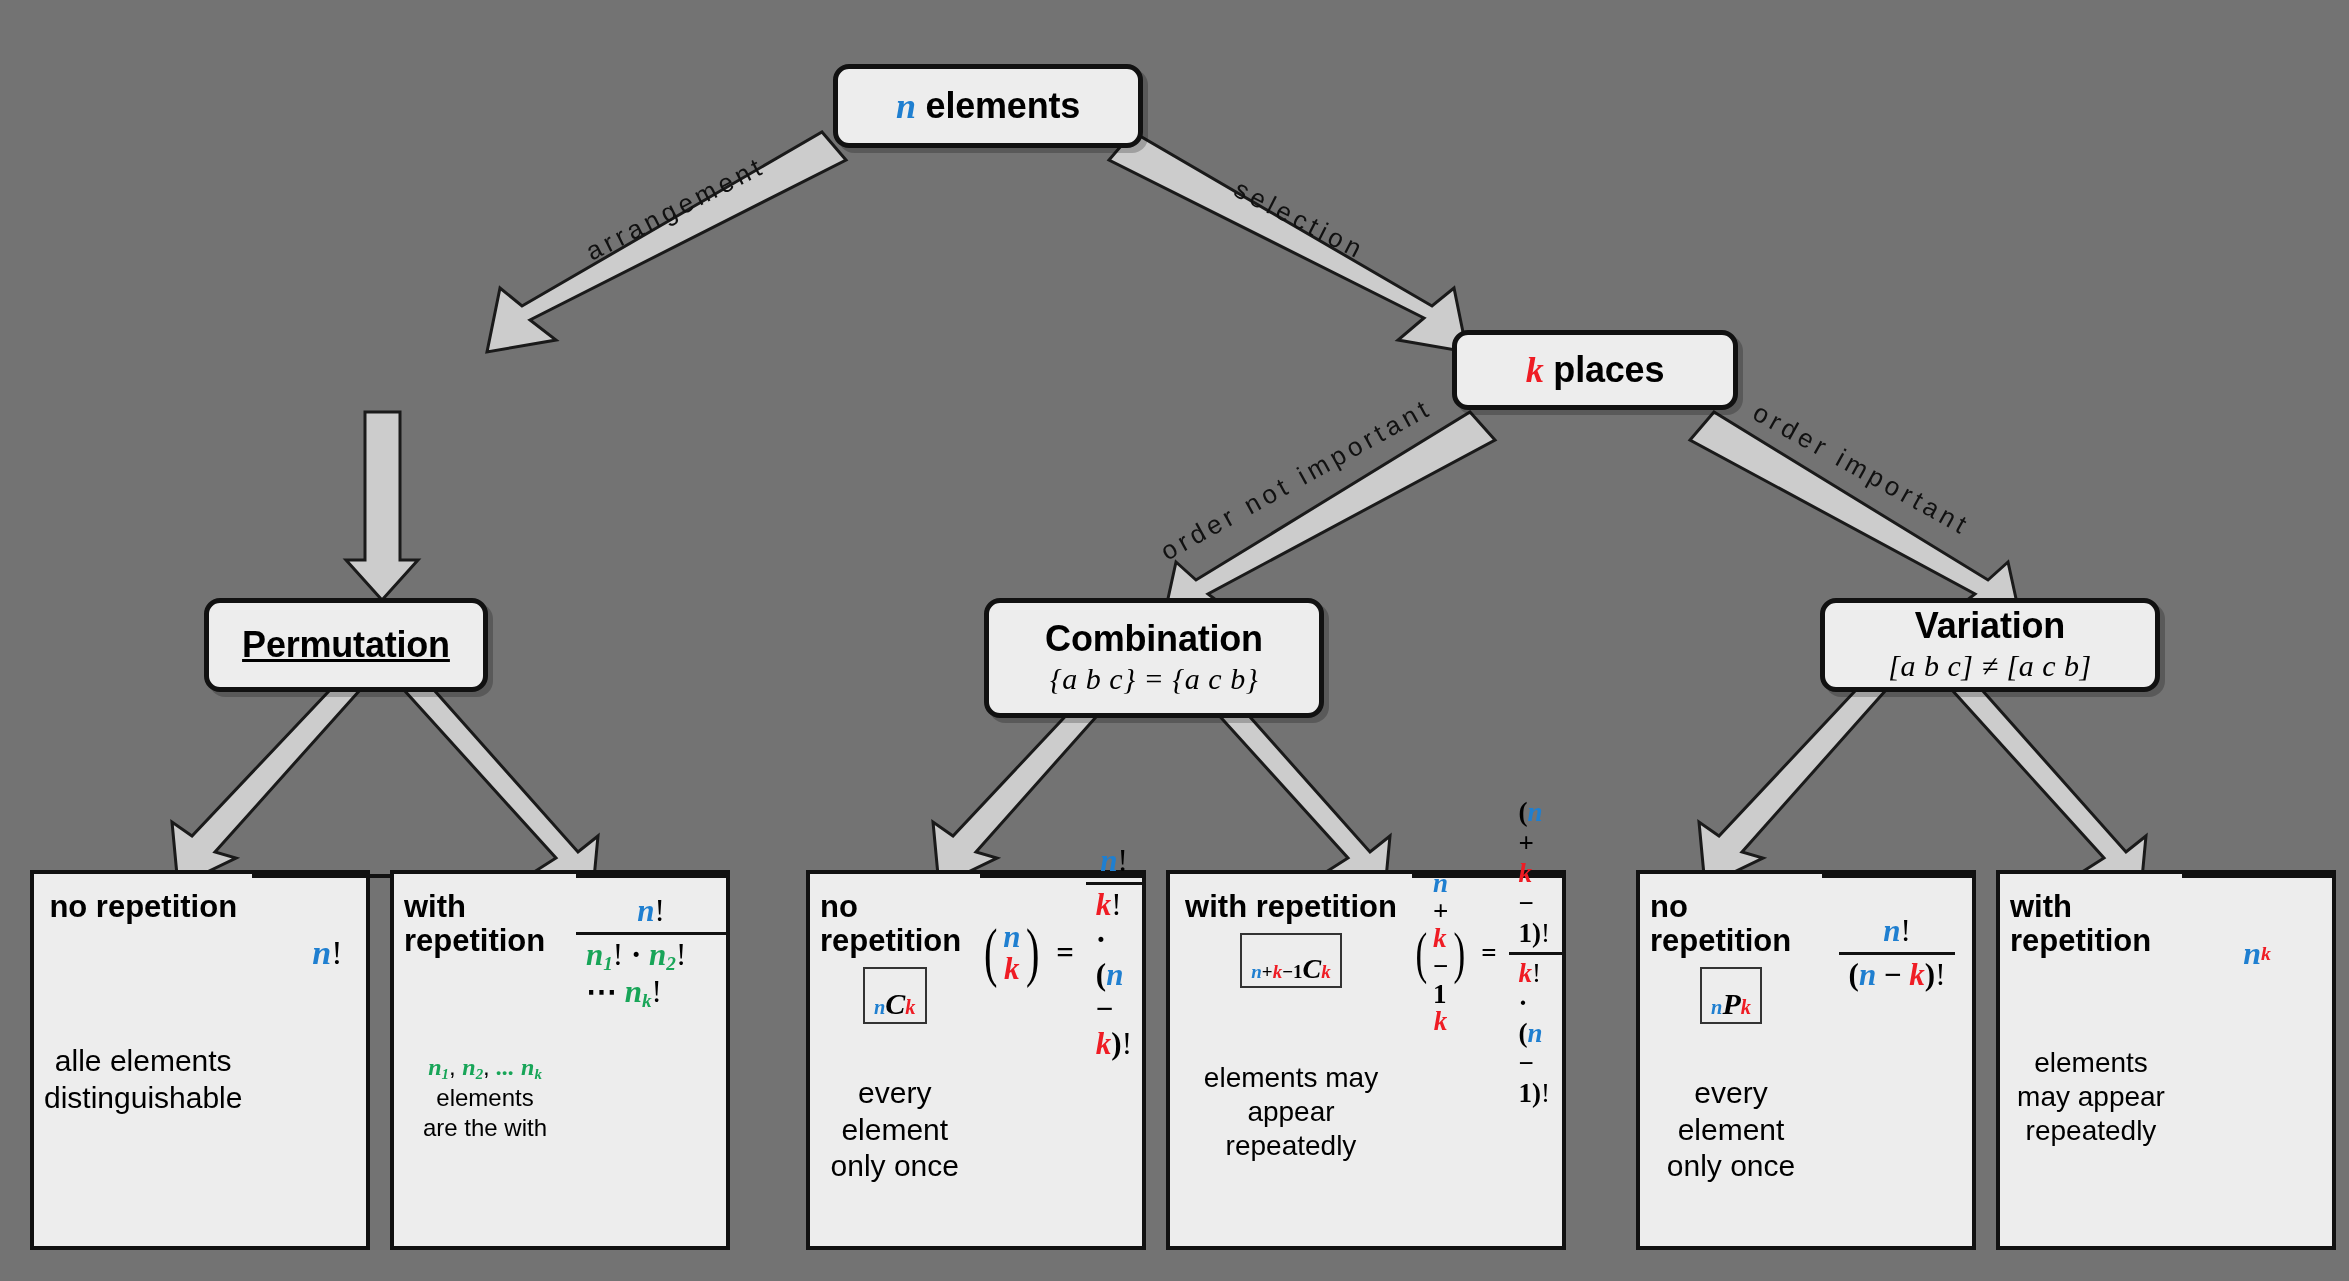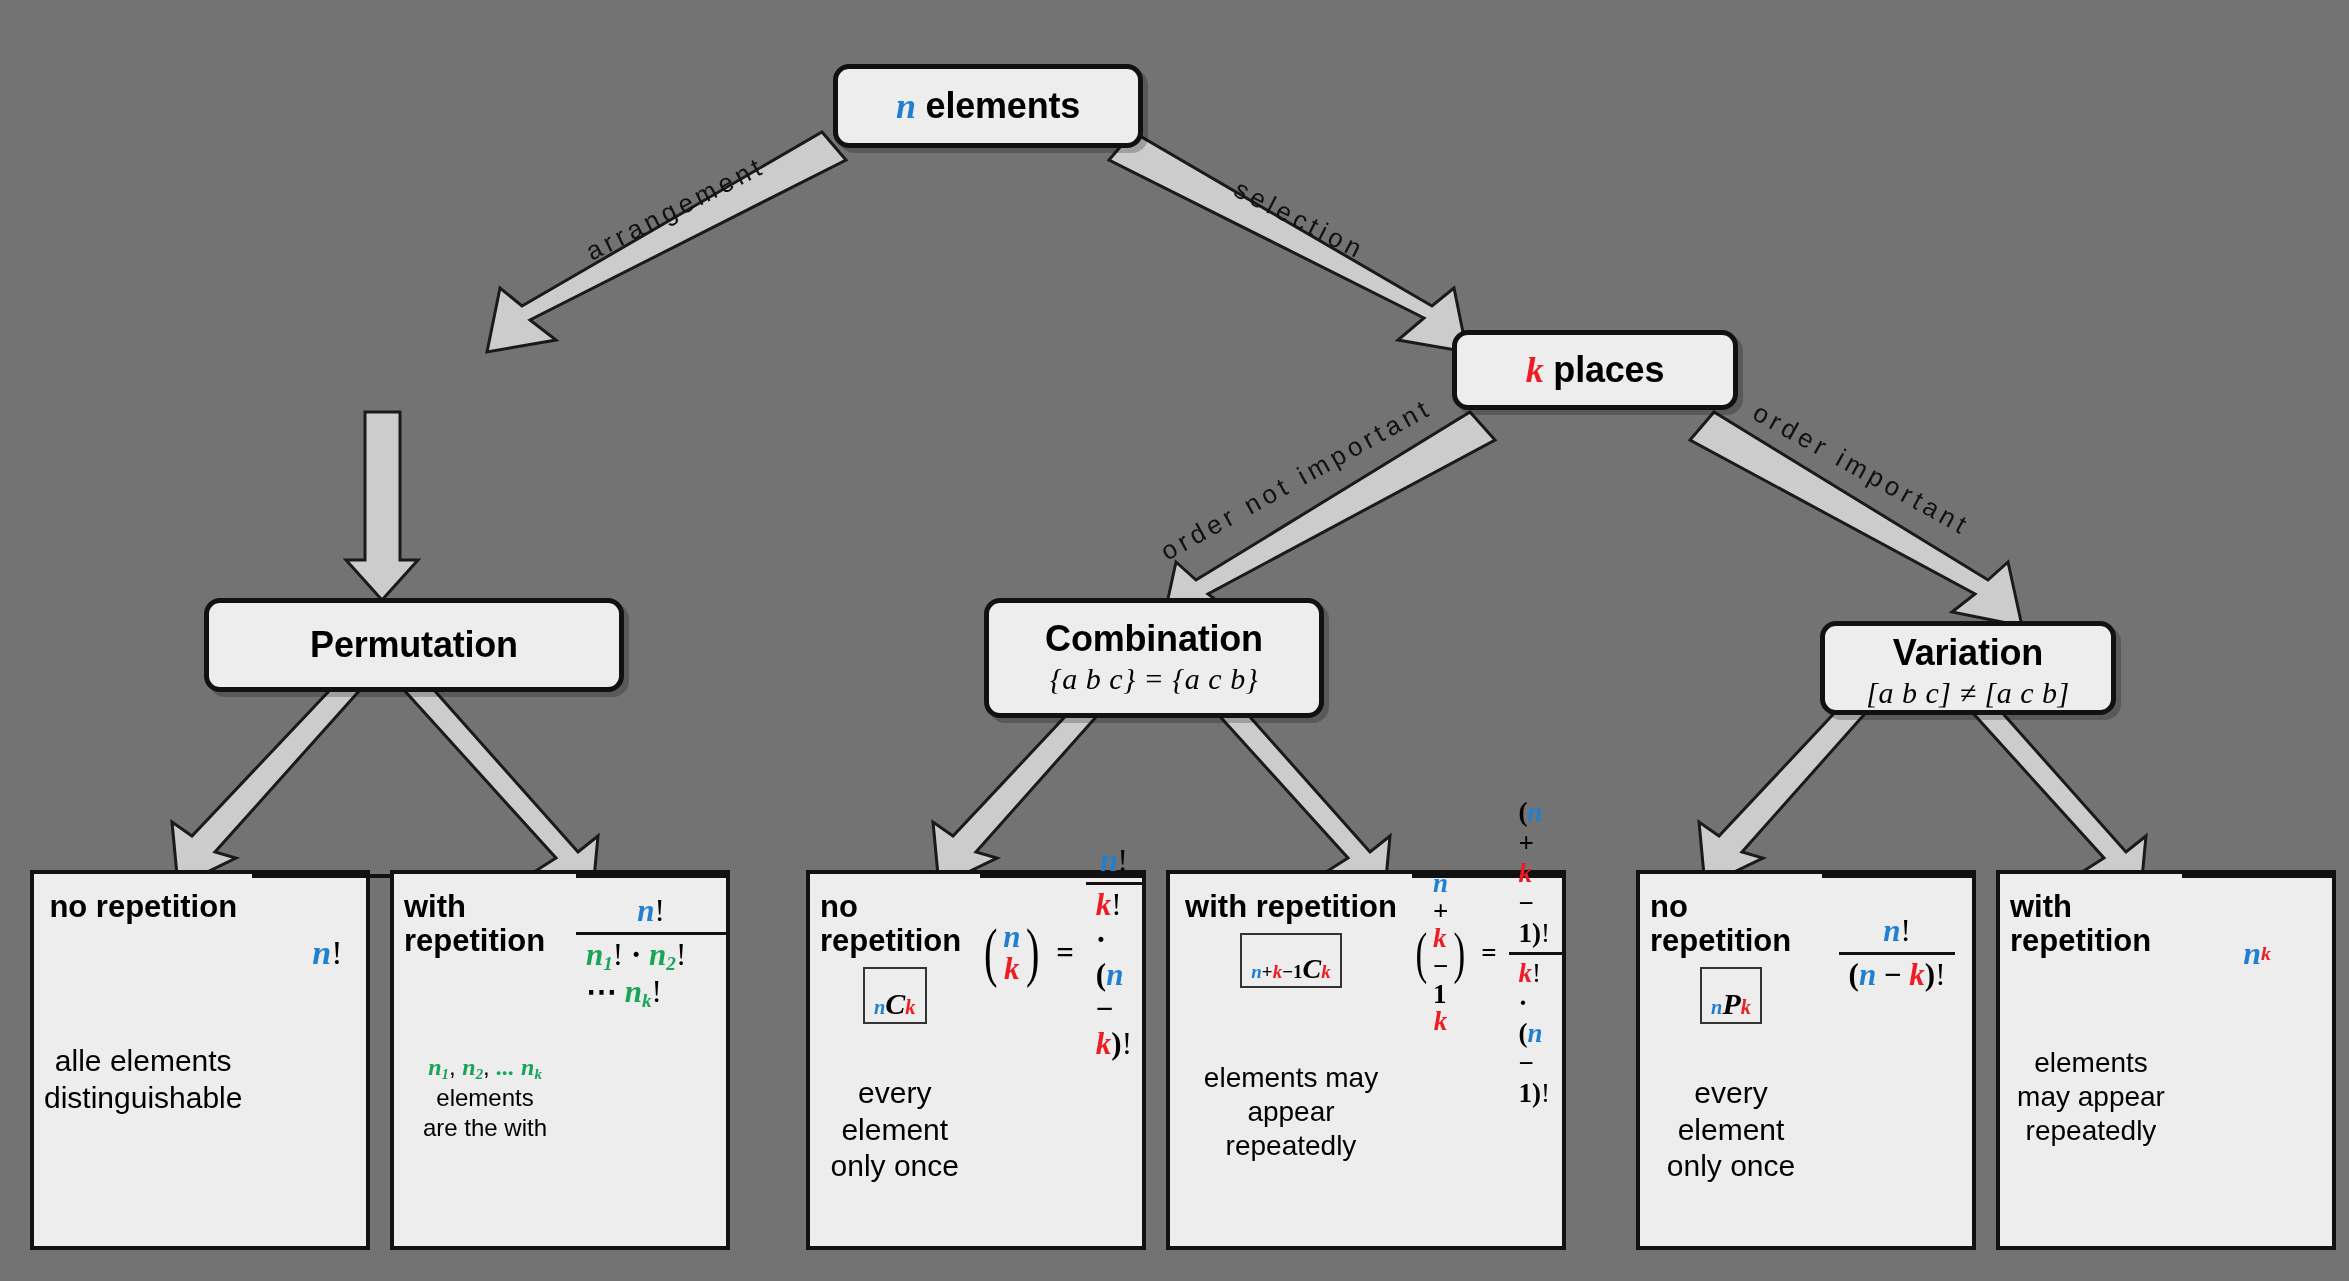--- a/index.html
+++ b/index.html
@@ -141,30 +141,30 @@
   </div>
 
   <div class="edge-label" style="left:1163px;top:538px;transform:rotate(-29deg);">
     <span>order not important</span>
   </div>
 
   <div class="edge-label" style="left:1755px;top:395px;transform:rotate(29deg);">
     <span>order important</span>
   </div>
 
-  <div class="node" style="left:204px;top:598px;width:420px;height:94px;">
+  <div class="node" style="left:204px;top:598px;width:284px;height:94px;text-decoration:underline;">
     <div class="title">Permutation</div>
   </div>
 
   <div class="node" style="left:984px;top:598px;width:340px;height:120px;">
     <div class="title">Combination</div>
     <div class="sub">{a b c} = {a c b}</div>
   </div>
 
-  <div class="node" style="left:1820px;top:621px;width:296px;height:94px;justify-content:flex-end;">
+  <div class="node" style="left:1820px;top:598px;width:340px;height:94px;">
     <div class="title">Variation</div>
     <div class="sub">[a b c] ≠ [a c b]</div>
   </div>
 
   <div class="leaf" style="left:30px;top:870px;width:340px;height:380px;">
     <div class="top">
       <div class="hdr">no repetition</div>
       <div class="desc">
         <span>alle elements</span><br>
         <span>distinguishable</span>

